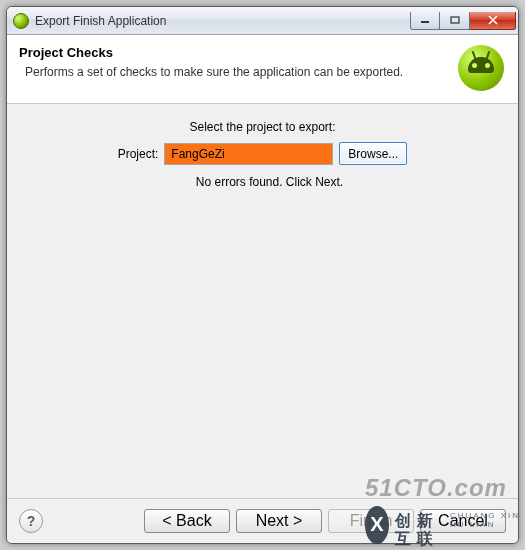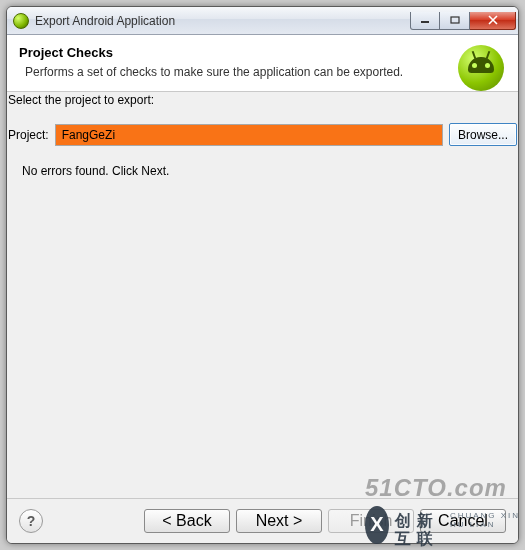--- a/index.html
+++ b/index.html
@@ -66,21 +66,21 @@
     border-left: none;
     border-radius: 0 0 3px 0;
     background: linear-gradient(to bottom, #e89a8d, #d8402a 45%, #c12a13 46%, #dd705a);
     color: #fff;
     border-color: #8a2a18;
   }
   .win-btn svg { display:block; }
 
   .header-panel {
     background: #fff;
-    padding: 10px 12px 0 12px;
+    padding: 10px 12px 12px 12px;
     border-bottom: 1px solid #c9c9c9;
     display: flex;
     align-items: flex-start;
     gap: 10px;
   }
   .header-text { flex: 1; }
   .header-title {
     font-weight: bold;
     font-size: 13px;
     color: #000;
@@ -118,25 +118,26 @@
     box-shadow: 13px 0 0 #c6ff5a;
   }
   .ant-l, .ant-r {
     position:absolute; top:6px; width:2px; height:8px; background:#3c5800;
   }
   .ant-l{ left:15px; transform:rotate(-20deg);}
   .ant-r{ right:15px; transform:rotate(20deg);}
 
   .content {
     flex: 1;
-    padding: 1px;
+    padding: 16px;
     background: #f0f0f0;
     display:flex;
     flex-direction:column;
-    gap: 16px;
+    gap: 8px;
+    align-items: center;
   }
   .form-row {
     display:flex;
     align-items:center;
     gap: 6px;
   }
   .form-row label { color:#000; }
   .text-input {
     flex:1;
     height: 22px;
@@ -227,21 +228,21 @@
   .wm-cn { font-size:16px; font-weight:bold; letter-spacing:6px;}
   .wm-en { font-size:8px; letter-spacing:2px; color:#5a6a78;}
 </style>
 </head>
 <body>
 
 <div class="window">
 
   <div class="titlebar">
     <div class="title-icon"></div>
-    <div class="title-text">Export Android Application</div>
+    <div class="title-text">Export Finish Application</div>
     <div class="win-buttons">
       <div class="win-btn min">
         <svg width="10" height="8" viewBox="0 0 10 8">
             <rect x="1" y="5" width="8" height="2" fill="#333"></rect>
           </svg>
       </div>
       <div class="win-btn max">
         <svg width="10" height="8" viewBox="0 0 10 8">
             <rect x="1" y="1" width="8" height="6" fill="none" stroke="#333" stroke-width="1.2"></rect>
           </svg>

